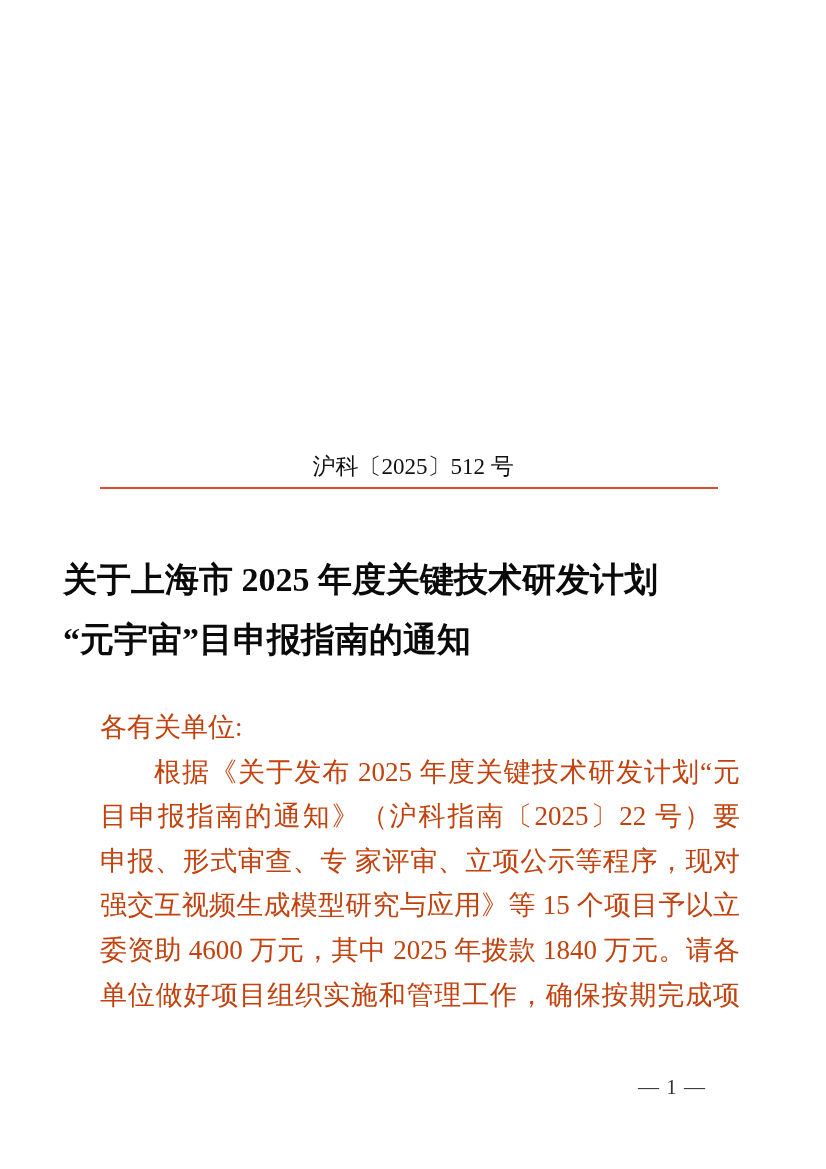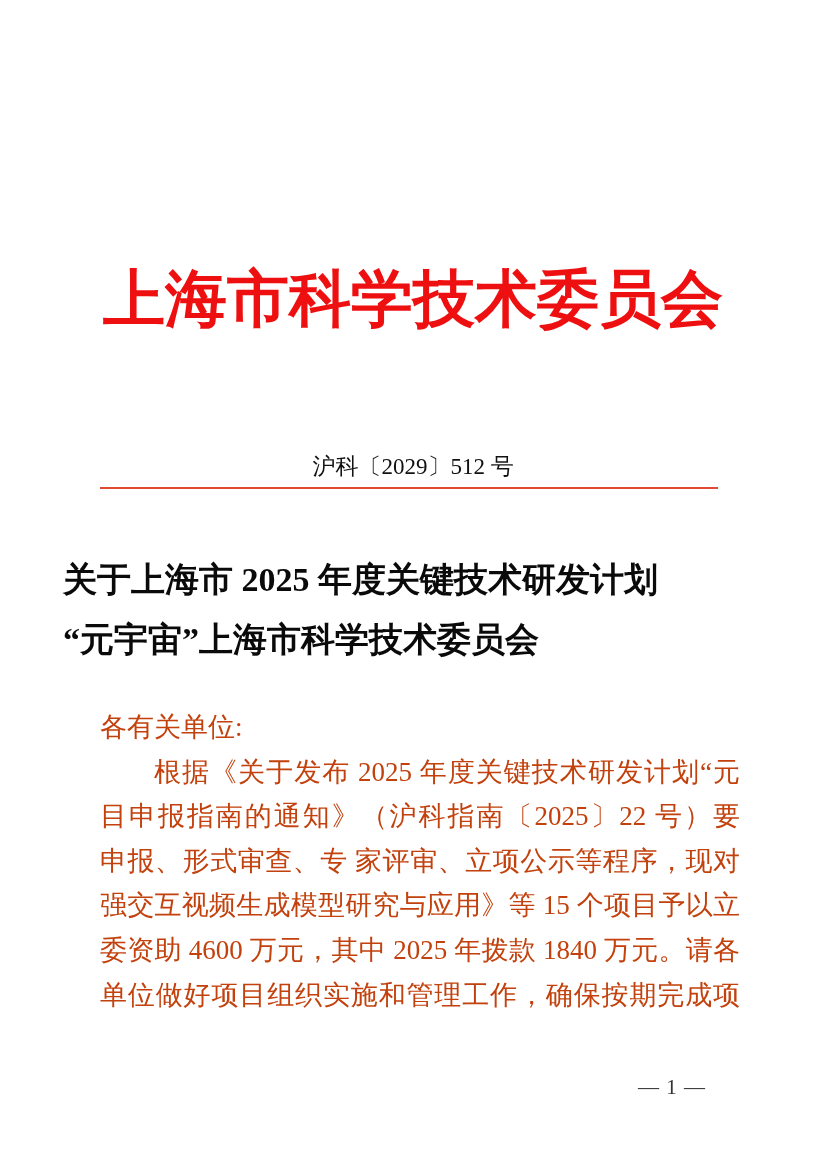--- a/index.html
+++ b/index.html
@@ -87,29 +87,28 @@
     line-height: 26px;
     color: #333333;
     letter-spacing: 1px;
   }
 </style>
 </head>
 <body>
 
 <div class="page">
 
-  <div class="issuer-header">上海市科学技术委员会</div>
 
-  <div class="doc-number">沪科〔2029〕512 号</div>
+  <div class="doc-number">沪科〔2025〕512 号</div>
 
   <div class="red-rule"></div>
 
   <div class="doc-title">
     <div>关于上海市 2025 年度关键技术研发计划</div>
-    <div>“元宇宙”上海市科学技术委员会</div>
+    <div>“元宇宙”目申报指南的通知</div>
   </div>
 
   <div class="body-block">
     <div class="body-line no-stretch">各有关单位:</div>
     <div class="body-line indent">根据《关于发布 2025 年度关键技术研发计划“元宇宙”项</div>
     <div class="body-line">目申报指南的通知》（沪科指南〔2025〕22 号）要求，经项目</div>
     <div class="body-line">申报、形式审查、专 家评审、立项公示等程序，现对《高逼真</div>
     <div class="body-line">强交互视频生成模型研究与应用》等 15 个项目予以立项，市科</div>
     <div class="body-line">委资助 4600 万元，其中 2025 年拨款 1840 万元。请各项目承担</div>
     <div class="body-line">单位做好项目组织实施和管理工作，确保按期完成项目研究任</div>

